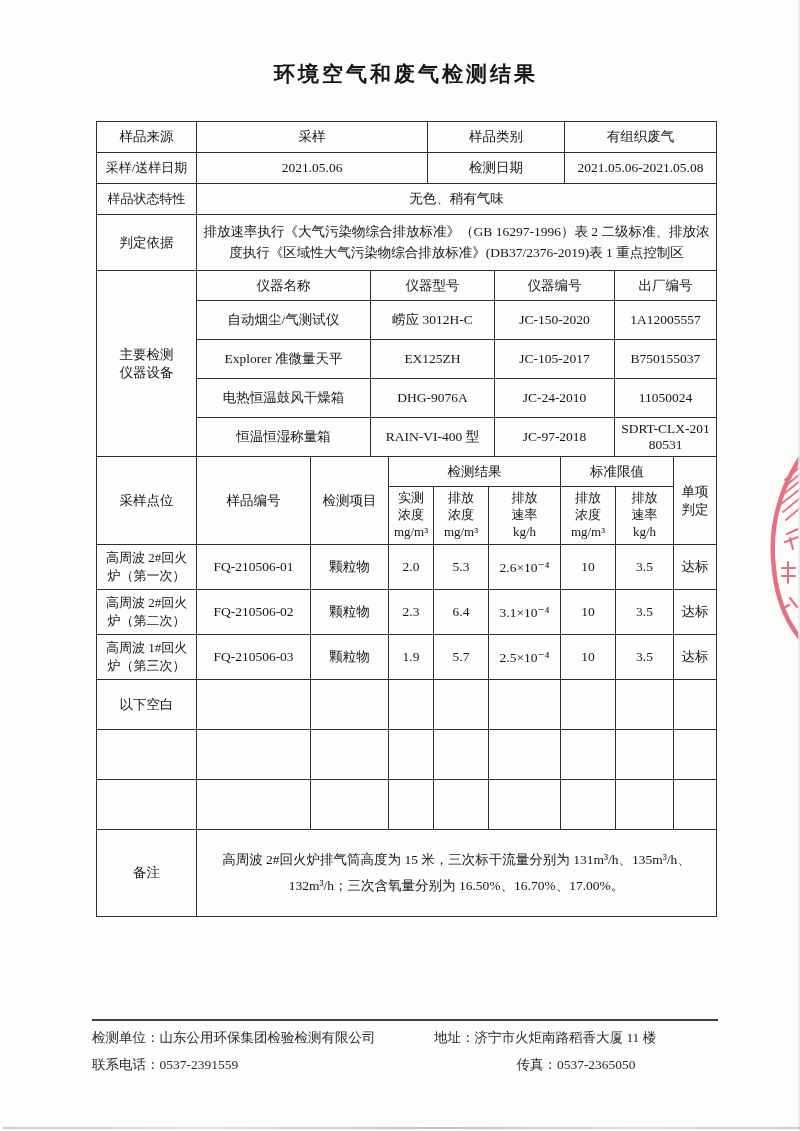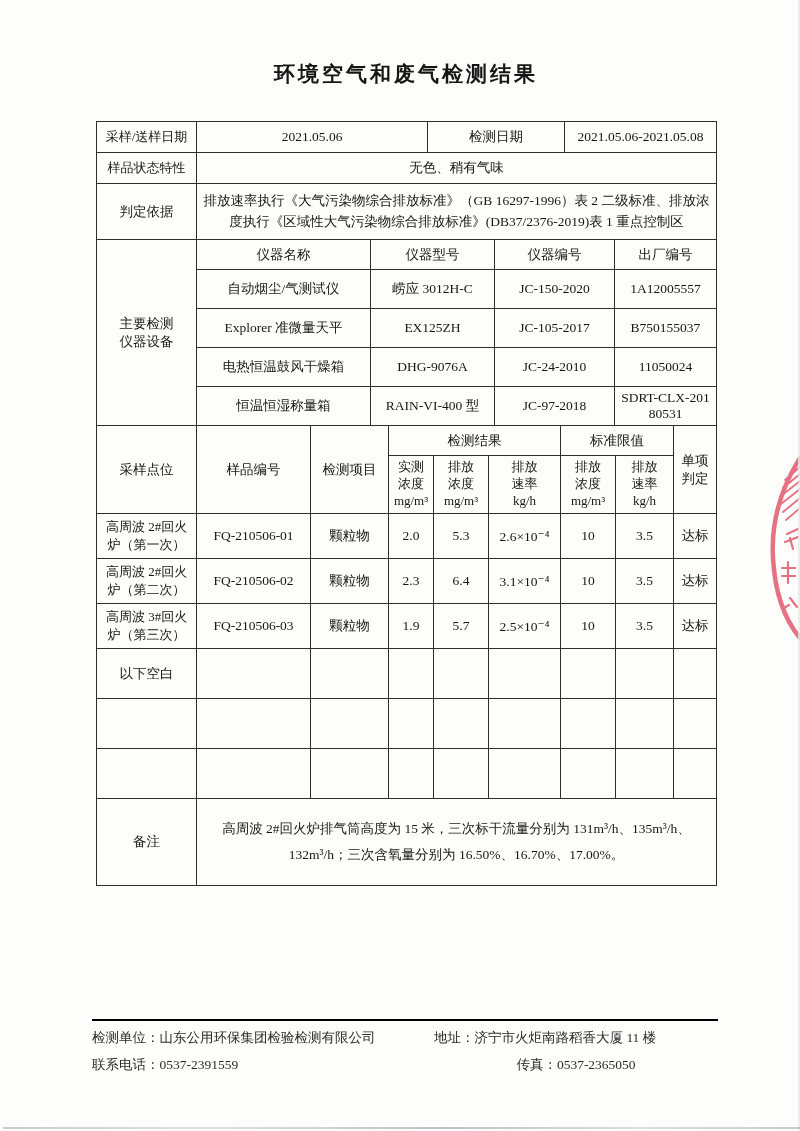--- a/index.html
+++ b/index.html
@@ -18,21 +18,21 @@
   .tbl td { border:1px solid #2e2e2e; text-align:center; vertical-align:middle;
             padding:2px 4px; overflow:hidden; }
   .ml { white-space:pre-line; line-height:1.3; }
   .left { text-align:left; padding-left:6px; }
   .just { padding:3px 8px; line-height:1.55; }
   .brk { word-break:break-all; }
   .remark-text { text-align:left; padding:8px 12px; line-height:1.95; }
   .small { font-size:13px;margin-top:36px; }
 
   .footer { position:absolute; left:92px; top:1019px; width:626px;
-            border-top:2px solid #000000; padding-top:8px; font-size:13.5px;
+            border-top:2px solid #404040; padding-top:8px; font-size:13.5px;
             display:flex; color:#2a2a2a; }
   .f-left { flex:1; }
   .f-right { width:284px; }
   .f-line { margin-bottom:9px; }
   .fr { text-align:center; }
 
   .stamp { position:absolute; right:0; top:448px; }
   .scan-edge-bottom { position:absolute; left:3px; right:0; bottom:2px; height:2px;
       background:linear-gradient(90deg,#aab2b6 0%,#cdd3d6 25%,#9aa3a8 55%,#c7ced1 80%,#a9b1b5 100%);
       opacity:.65; }
@@ -49,20 +49,26 @@
     <h1 class="title">环境空气和废气检测结果</h1>
 
     <table class="tbl">
       <colgroup>
           <col style="width:100px">
           <col style="width:231px">
           <col style="width:137px">
           <col style="width:152px">
         </colgroup>
       <tbody>
+          <tr style="height:31px">
+        <td>样品来源</td>
+        <td>采样</td>
+        <td>样品类别</td>
+        <td>有组织废气</td>
+      </tr>
       <tr style="height:31px">
         <td class="small">采样/送样日期</td>
         <td>2021.05.06</td>
         <td>检测日期</td>
         <td>2021.05.06-2021.05.08</td>
       </tr>
       <tr style="height:31px">
         <td class="small">样品状态特性</td>
         <td colspan="3">无色、稍有气味</td>
       </tr>
@@ -172,21 +178,21 @@
         <td>FQ-210506-02</td>
         <td>颗粒物</td>
         <td>2.3</td>
         <td>6.4</td>
         <td>3.1×10⁻⁴</td>
         <td>10</td>
         <td>3.5</td>
         <td>达标</td>
       </tr>
       <tr style="height:45px">
-        <td class="left small">高周波 3#回火炉（第三次）</td>
+        <td class="left small">高周波 1#回火炉（第三次）</td>
         <td>FQ-210506-03</td>
         <td>颗粒物</td>
         <td>1.9</td>
         <td>5.7</td>
         <td>2.5×10⁻⁴</td>
         <td>10</td>
         <td>3.5</td>
         <td>达标</td>
       </tr>
       <tr style="height:50px">

